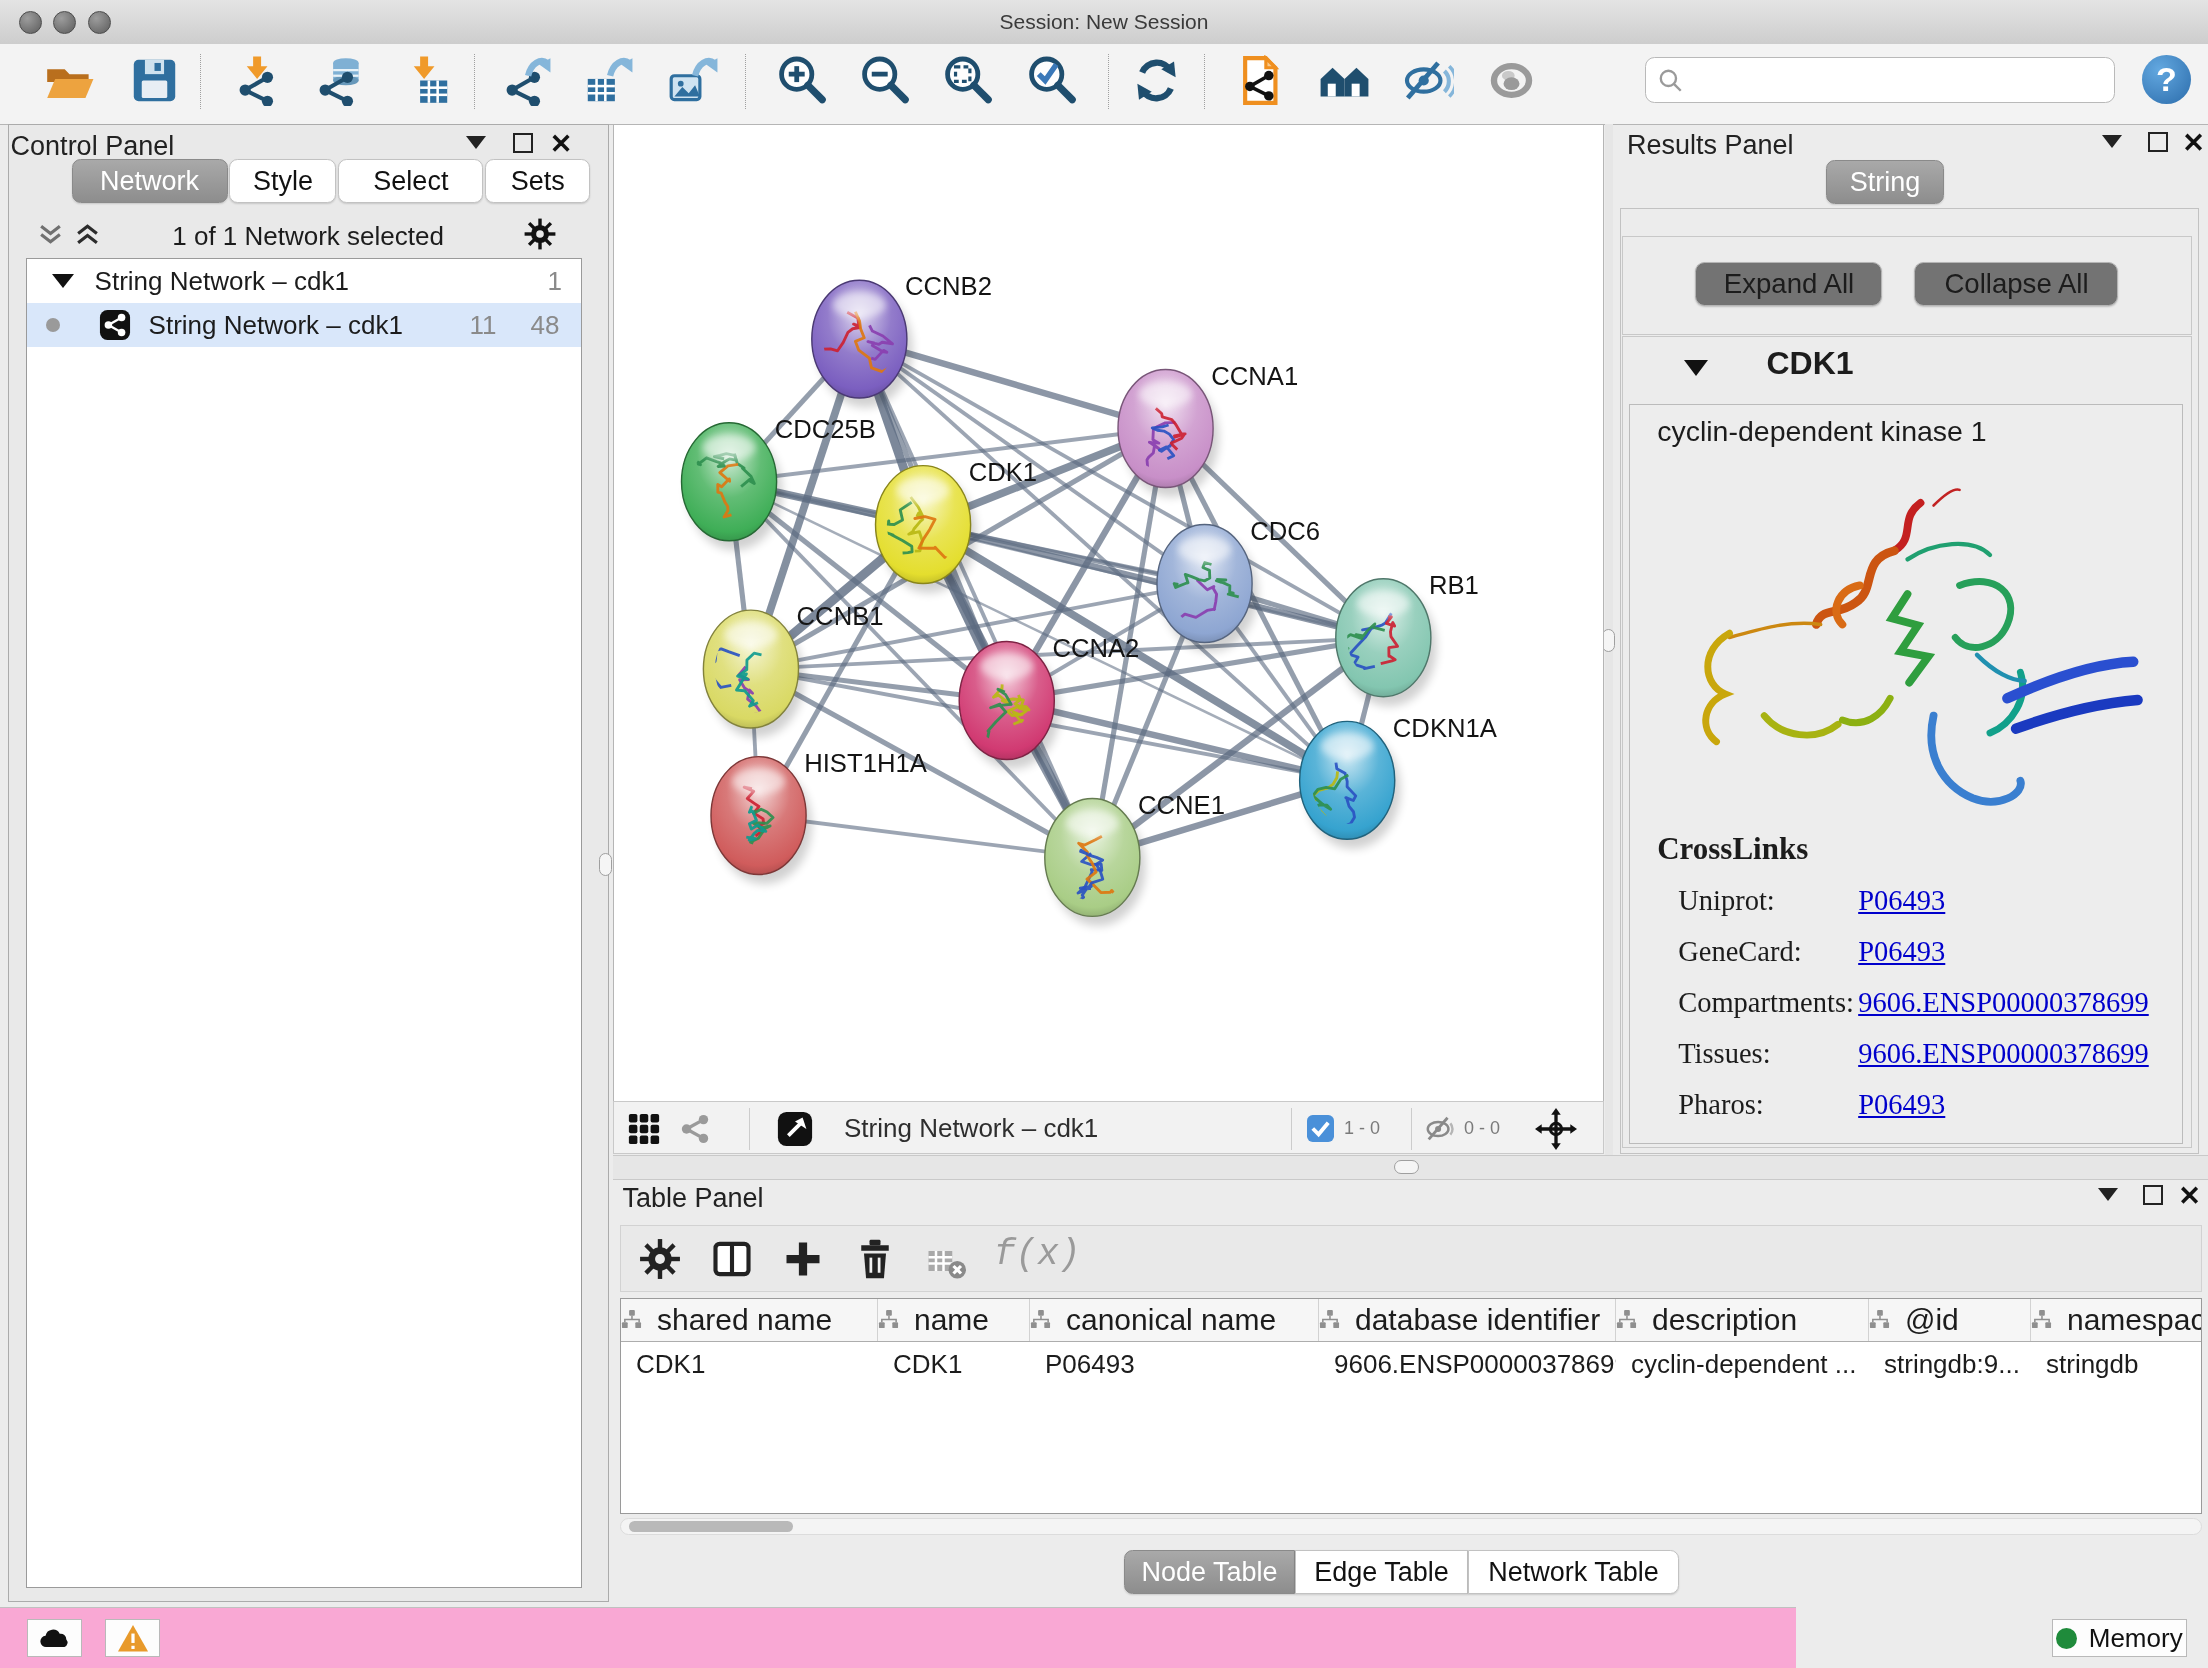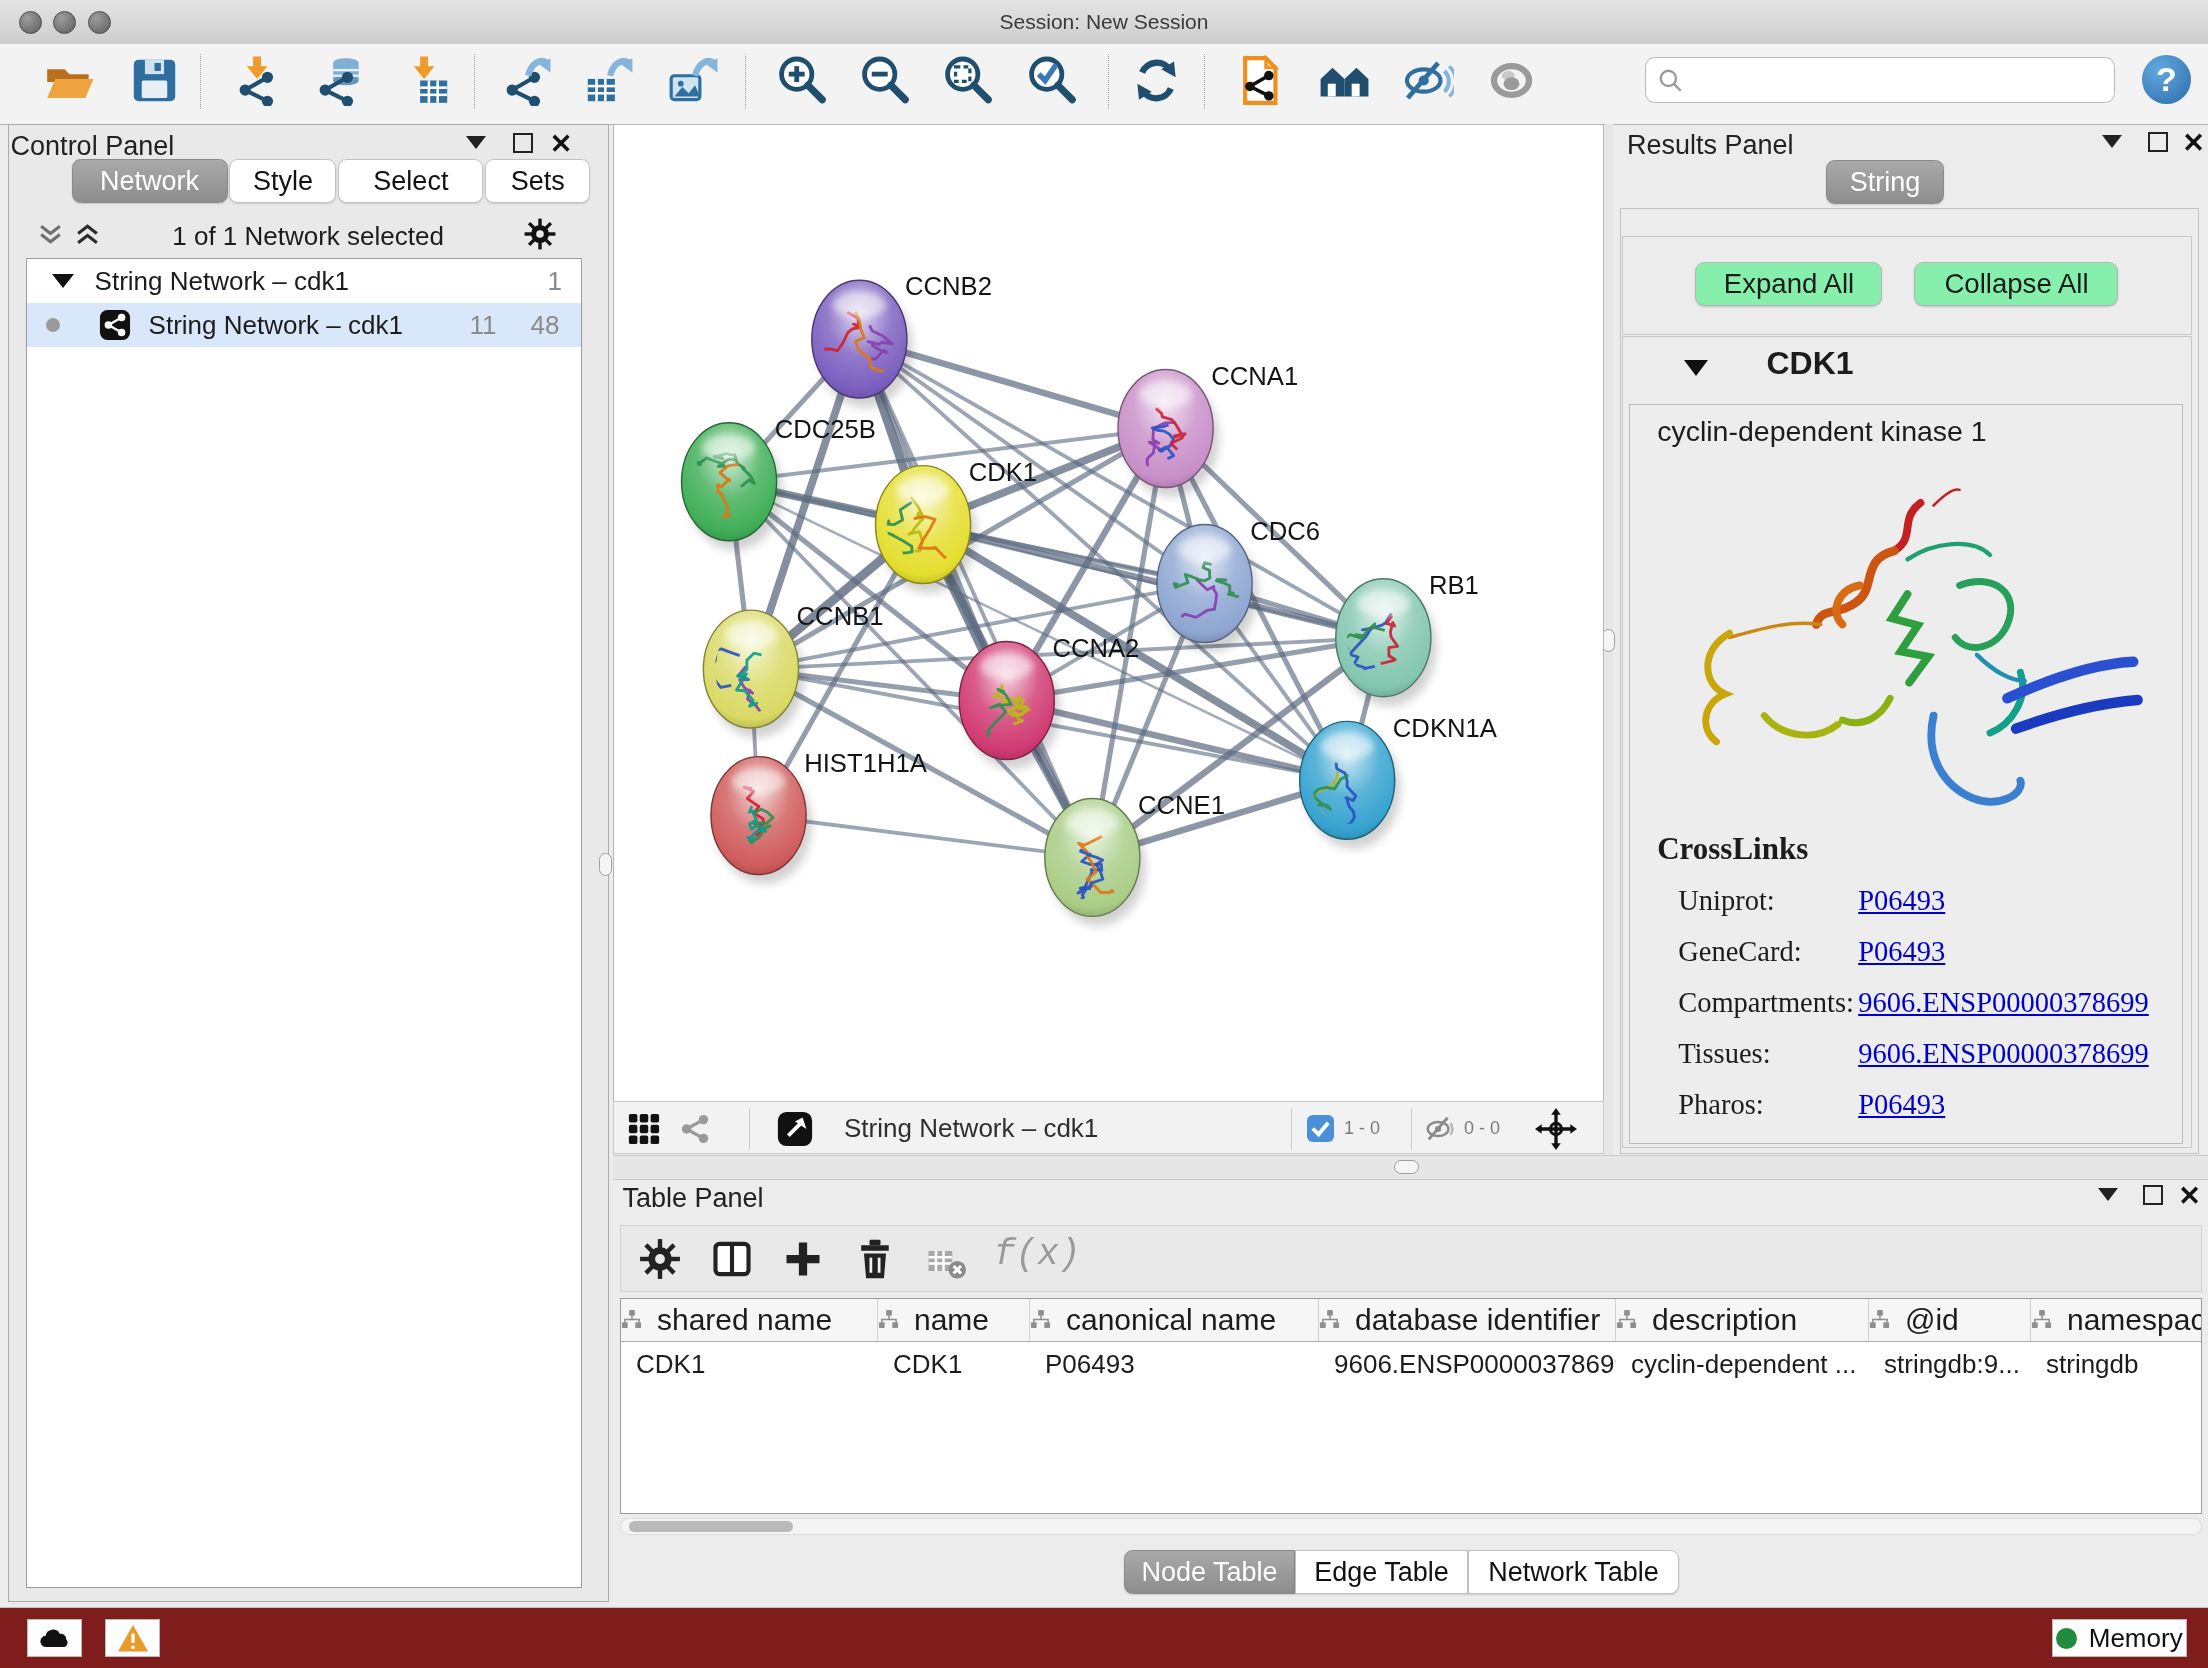--- a/index.html
+++ b/index.html
@@ -66,21 +66,21 @@
 
   .split-h{left:613px;top:1155px;width:1595px;height:25px;background:#e6e6e6;
     border-top:1px solid #c9c9c9;border-bottom:1px solid #c9c9c9;box-sizing:border-box;}
   .split-vr{left:1605px;top:124px;width:7.6px;height:1031px;background:#e6e6e6;}
   .handle{background:#f5f5f5;border:1px solid #9f9f9f;border-radius:7.6px;}
 
   
   .res-panel{left:1612px;top:124px;width:596px;height:1032px;}
   .res-card{left:7.6px;top:84px;width:577px;height:944px;background:#ececec;
     border:1.9px solid #c2c2c2;}
-  .res-btn{height:42px;line-height:42px;background:#86efac;border:1px solid #b5b5b5;
+  .res-btn{height:42px;line-height:42px;background:#737373;border:1px solid #b5b5b5;
     border-radius:9.5px;text-align:center;font-size:27.6px;cursor:pointer;
     box-shadow:0 1px 1.9px rgba(0,0,0,.2);}
   .sub-card{left:1.9px;top:27px;width:570px;height:99px;border:1.9px solid #c8c8c8;box-sizing:border-box;}
   .gene-card{left:1.9px;top:127px;width:570px;height:812px;border:1.9px solid #c8c8c8;box-sizing:border-box;}
   .gene-inner{left:5.7px;top:67px;width:554px;height:740px;border:1px solid #bbb;background:#ededed;box-sizing:border-box;}
   .serif{font-family:"Liberation Serif",serif;}
   .xl-row{position:relative;height:51px;font-size:28.5px;}
   .xl-row a{color:#0000cc;text-decoration:underline;cursor:pointer;}
 
   
@@ -96,21 +96,21 @@
     border-right:1px solid #d2d2d2;box-sizing:border-box;flex:0 0 auto;cursor:pointer;}
   .tbl-row{display:flex;height:44px;}
   .td{font-size:26px;line-height:44px;padding-left:15px;box-sizing:border-box;flex:0 0 auto;
     white-space:nowrap;overflow:hidden;}
   .hscroll{left:620px;top:1518px;width:1582px;height:17px;background:#f4f4f4;
     border:1px solid #dcdcdc;border-radius:8.6px;box-sizing:border-box;}
   .hthumb{left:7.6px;top:1.9px;width:164px;height:11.4px;background:#b9b9b9;border-radius:5.7px;cursor:pointer;}
   .btabs{left:1124px;top:1550px;height:42px;}
 
   
-  .statusbar{left:0;top:1607px;width:2208px;height:61px;background:#7f1d1d;
+  .statusbar{left:0;top:1607px;width:1796px;height:61px;background:#f9a8d4;
     border-top:1px solid #c0c0c0;}
   .sbtn{top:11.4px;height:38px;background:#fdfdfd;border:1.9px solid #b9b9b9;cursor:pointer;
     display:flex;align-items:center;justify-content:center;box-sizing:border-box;}
   .memdot{width:21px;height:21px;border-radius:50%;background:#1f8b3b;margin-right:11.4px;}
   .memlbl{font-size:26px;color:#111;}
 </style>
 </head>
 <body>
 
 <div class="abs titlebar">

